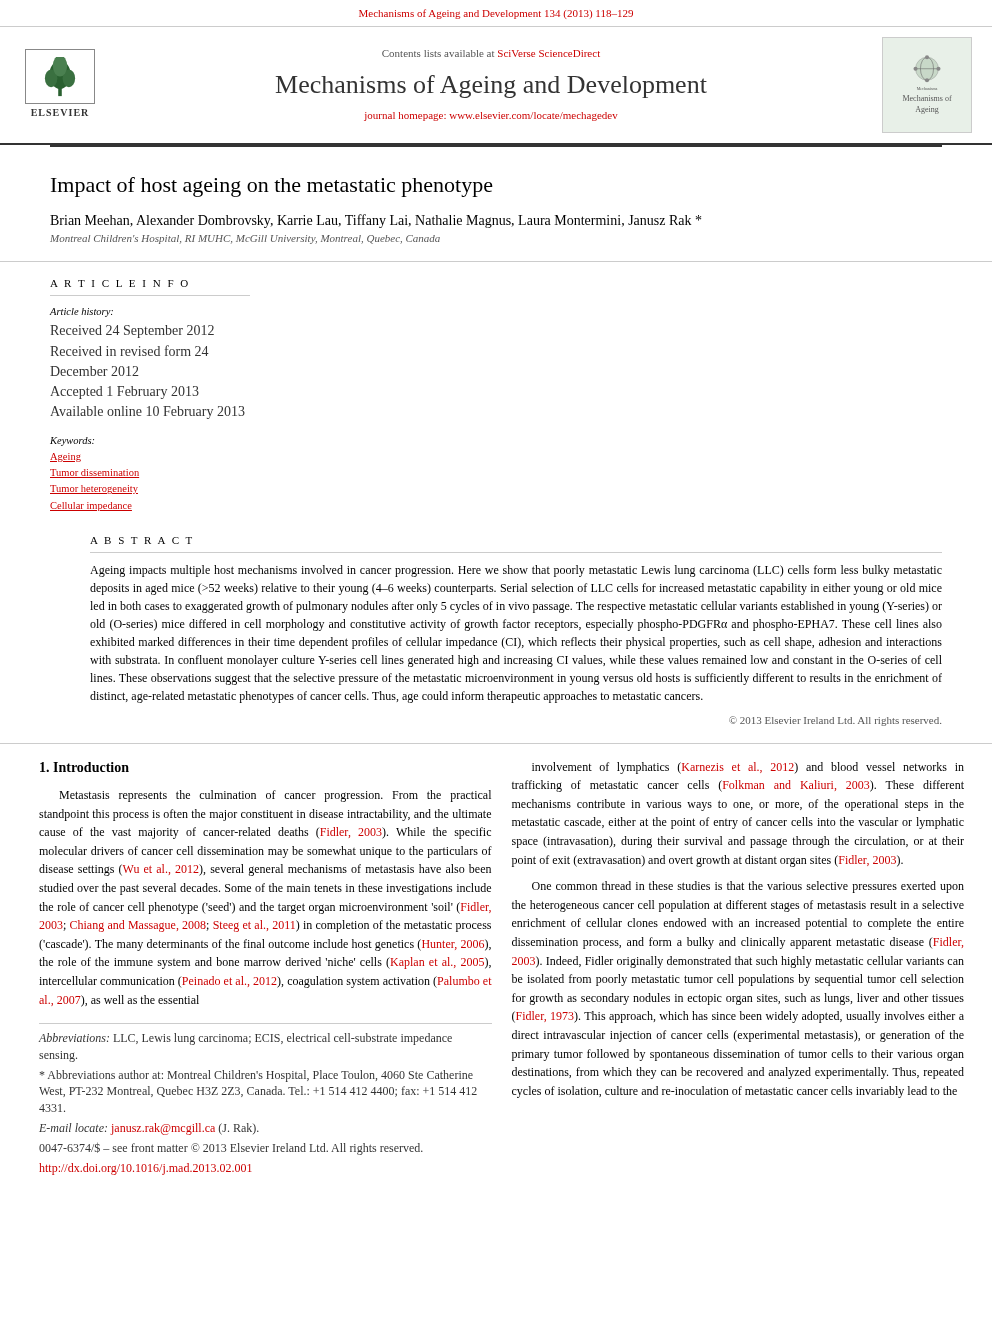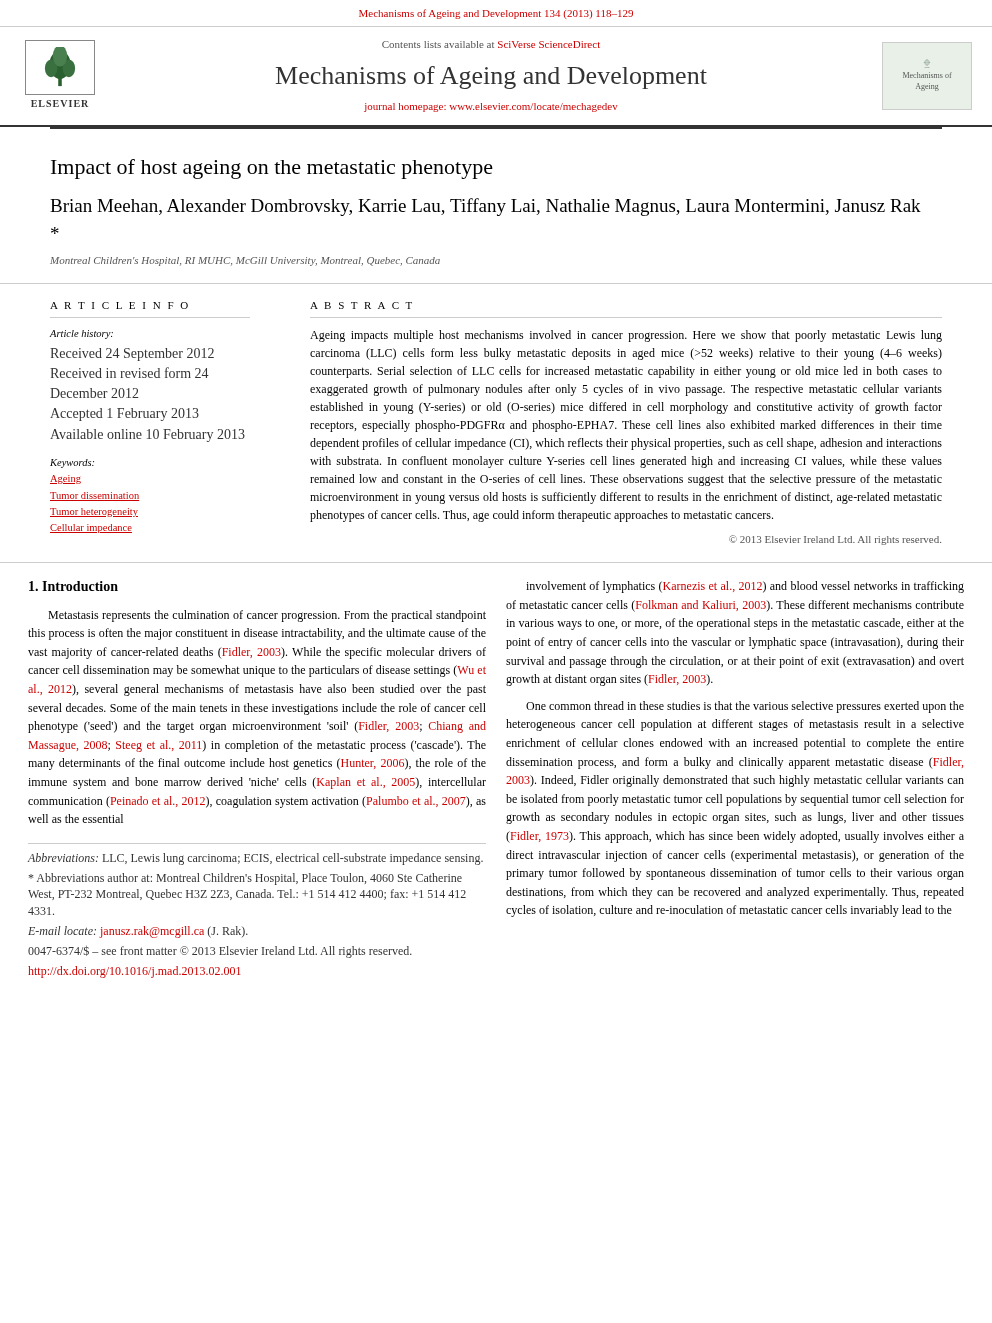--- a/index.html
+++ b/index.html
@@ -92,21 +92,21 @@
       margin-top: 4px;
     }
 
     .journal-homepage span {
       color: #c00;
     }
 
     .journal-logo-box {
       min-width: 90px;
       width: 90px;
-      height: 68px;
+      height: 96px;
       border: 1px solid #ccc;
       display: flex;
       flex-direction: column;
       align-items: center;
       justify-content: flex-end;
       background: #e8f0e8;
       font-size: 8px;
       color: #555;
       text-align: center;
       padding: 16px;
@@ -119,37 +119,37 @@
 
     .article-title {
       font-size: 22px;
       font-weight: normal;
       color: #000;
       margin-bottom: 10px;
       font-family: 'Times New Roman', serif;
     }
 
     .authors {
-      font-size: 19px;
+      font-size: 14px;
       color: #000;
-      margin-bottom: 6px;
     }
 
     .affiliation {
       font-size: 11px;
       color: #555;
       font-style: italic;
       margin-bottom: 4px;
     }
 
     .two-col-section {
       display: flex;
       padding: 14px 50px 14px 50px;
       border-bottom: 1px solid #ccc;
       gap: 20px;
+      flex-direction: column;
     }
 
     .article-info {
       width: 200px;
       min-width: 200px;
       font-size: 11px;
     }
 
     .article-info h3 {
       font-size: 11px;
@@ -220,20 +220,21 @@
       font-size: 11px;
       text-align: right;
       margin-top: 8px;
       color: #555;
     }
 
     .body-section {
       padding: 14px 28px;
       display: flex;
       gap: 20px;
+      margin-left: 11px;
     }
 
     .col-left {
       flex: 1;
       font-size: 12px;
     }
 
     .col-right {
       flex: 1;
       font-size: 12px;

